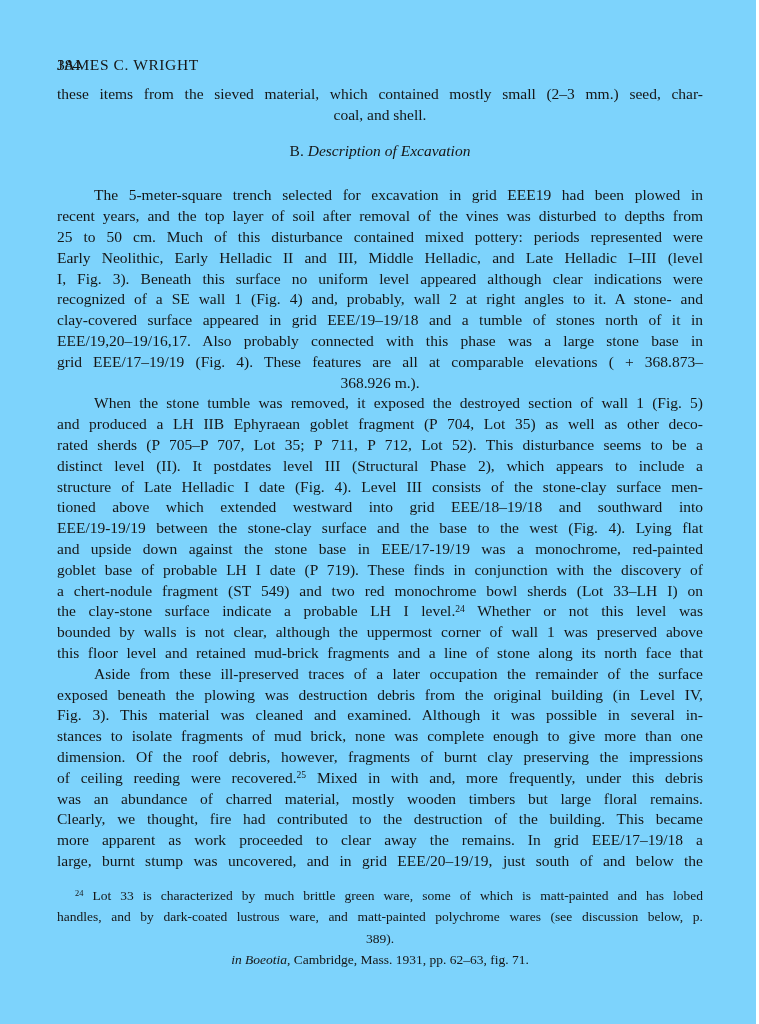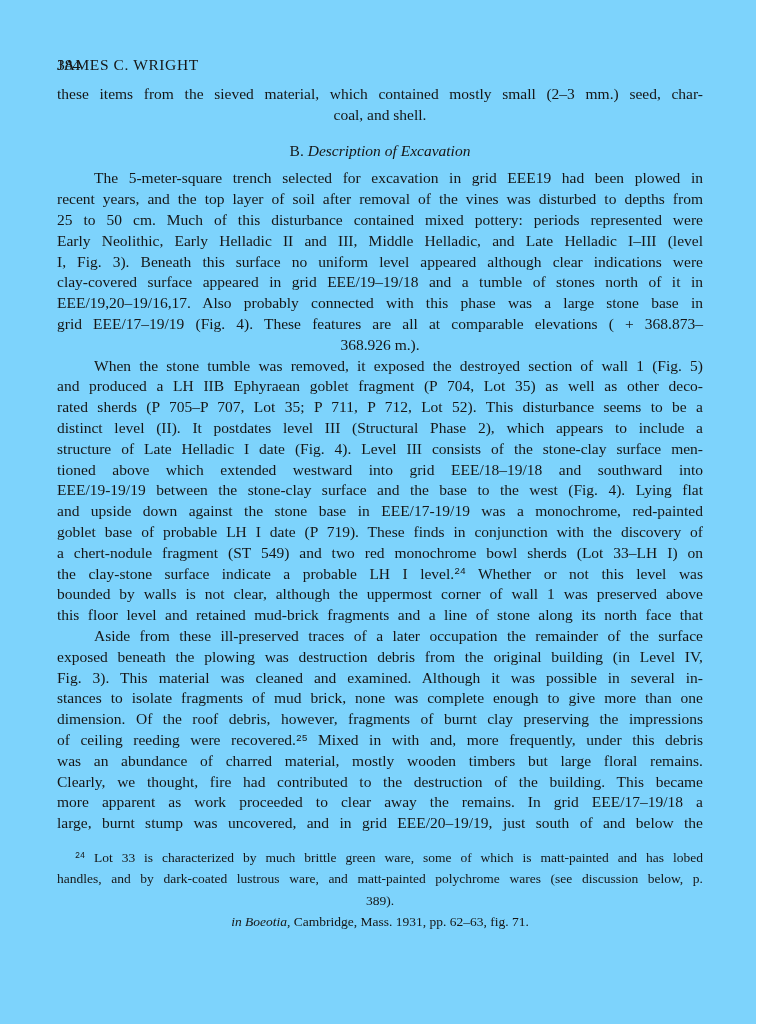--- a/index.html
+++ b/index.html
@@ -12,37 +12,36 @@
     overflow:hidden;
   }
   .running-head {
     position:absolute; top:56px; left:57px; width:646px; height:20px;
     font-size:15.5px;
   }
   .pageno { position:absolute; left:0; top:0; }
   .runtitle { display:block; text-align:left; letter-spacing:0.6px; }
   .text-block { position:absolute; top:84px; left:57px; width:646px; }
   .block { margin:0; }
-  .block.heading { margin-top:15px; margin-bottom:7px; }
+  .block.heading { margin-top:15px; margin-bottom:24px; }
   .block.footnote .line { font-size:13.5px; line-height:21.5px; }
   .block.footnote.first-fn { margin-top:13px; }
   .line {
     font-size:15.5px; line-height:20.8px;
     text-align:justify; text-justify:inter-word;
     text-align-last:justify;
   }
   .line.noj { text-align:center; text-align-last:auto; }
   .line.indent { text-indent:37px; }
   .block.footnote .line.indent { text-indent:18px; }
   .it { font-style:italic; }
   sup.sup {
     font-size:0.62em;
     vertical-align:baseline; position:relative; top:-0.45em;
     line-height:0;
-    font-family:Liberation Mono, monospace;
   }
 </style>
 </head>
 <body>
 
 <div class="page">
   <header class="running-head">
     <span class="pageno">384</span>
     <span class="runtitle">JAMES C. WRIGHT</span>
   </header>
@@ -53,20 +52,21 @@
       </div>
       <div class="block heading">
         <div class="line noj"><span>B. </span><span class="it">Description of Excavation</span></div>
       </div>
       <div class="block paragraph">
         <div class="line indent"><span>The 5-meter-square trench selected for excavation in grid EEE19 had been plowed in</span></div>
         <div class="line"><span>recent years, and the top layer of soil after removal of the vines was disturbed to depths from</span></div>
         <div class="line"><span>25 to 50 cm. Much of this disturbance contained mixed pottery: periods represented were</span></div>
         <div class="line"><span>Early Neolithic, Early Helladic II and III, Middle Helladic, and Late Helladic I–III (level</span></div>
         <div class="line"><span>I, Fig. 3). Beneath this surface no uniform level appeared although clear indications were</span></div>
+        <div class="line"><span>recognized of a SE wall 1 (Fig. 4) and, probably, wall 2 at right angles to it. A stone- and</span></div>
         <div class="line"><span>clay-covered surface appeared in grid EEE/19–19/18 and a tumble of stones north of it in</span></div>
         <div class="line"><span>EEE/19,20–19/16,17. Also probably connected with this phase was a large stone base in</span></div>
         <div class="line"><span>grid EEE/17–19/19 (Fig. 4). These features are all at comparable elevations ( + 368.873–</span></div>
         <div class="line noj"><span>368.926 m.).</span></div>
       </div>
       <div class="block paragraph">
         <div class="line indent"><span>When the stone tumble was removed, it exposed the destroyed section of wall 1 (Fig. 5)</span></div>
         <div class="line"><span>and produced a LH IIB Ephyraean goblet fragment (P 704, Lot 35) as well as other deco-</span></div>
         <div class="line"><span>rated sherds (P 705–P 707, Lot 35; P 711, P 712, Lot 52). This disturbance seems to be a</span></div>
         <div class="line"><span>distinct level (II). It postdates level III (Structural Phase 2), which appears to include a</span></div>

